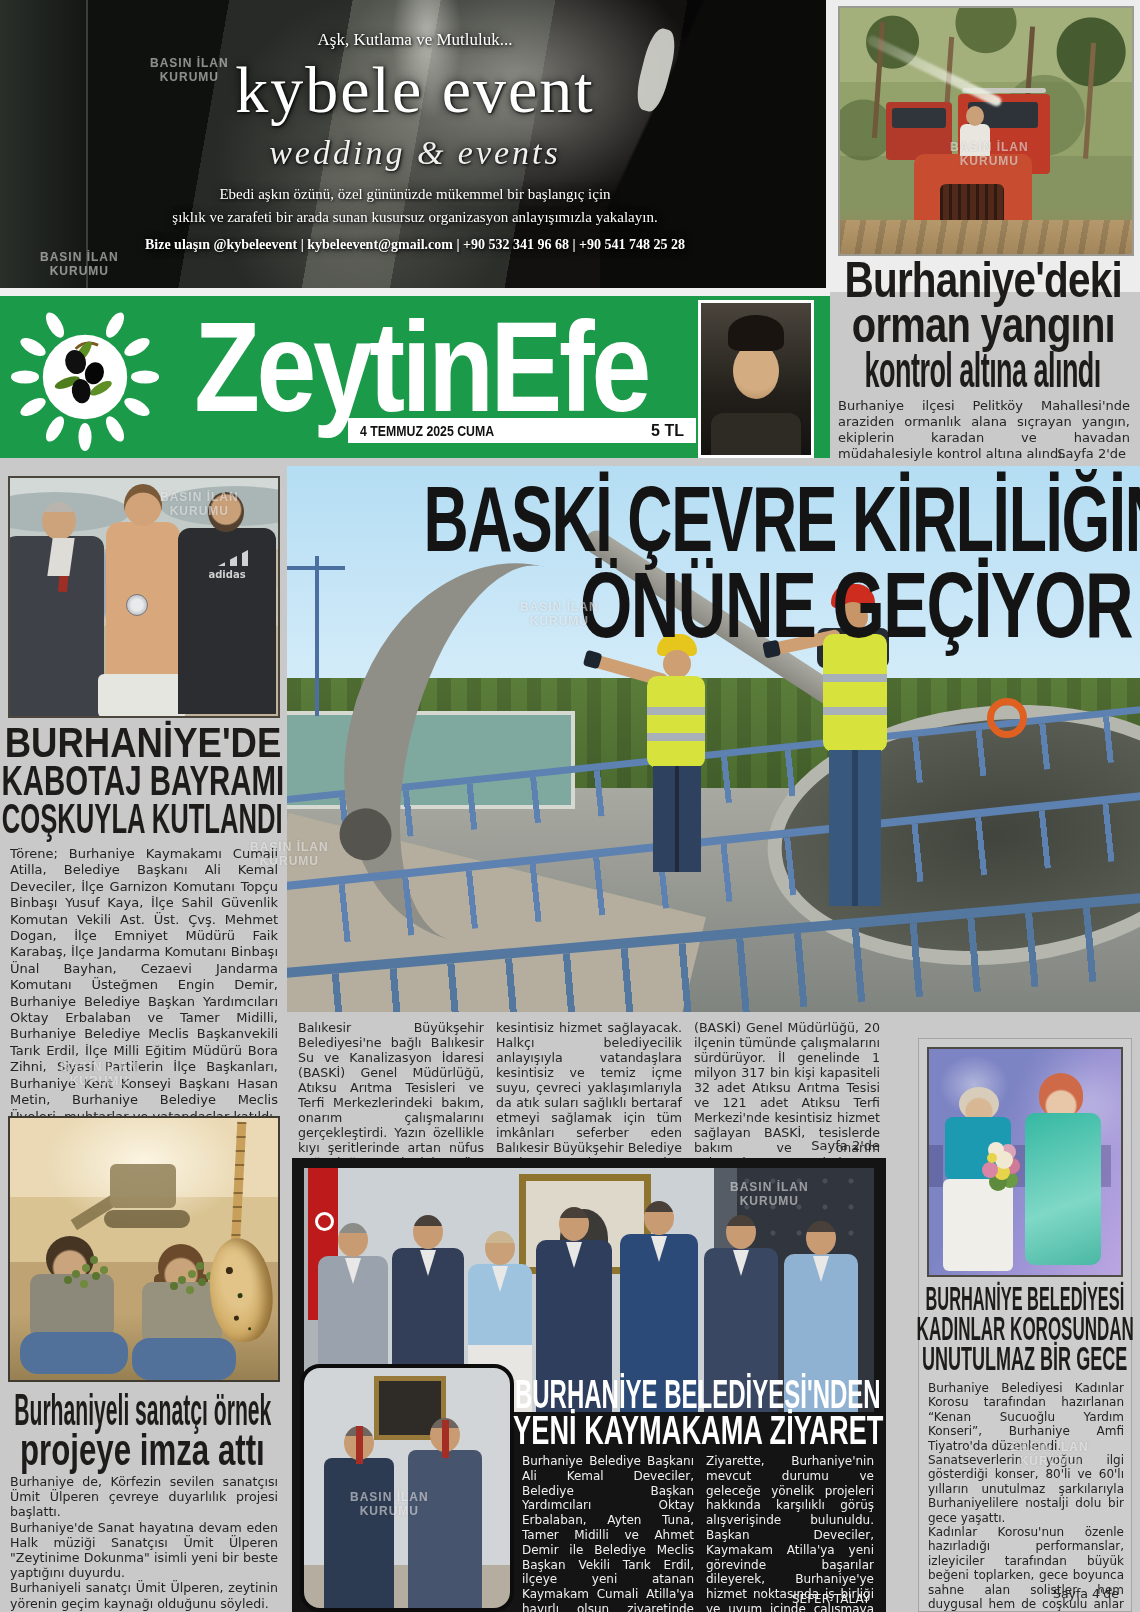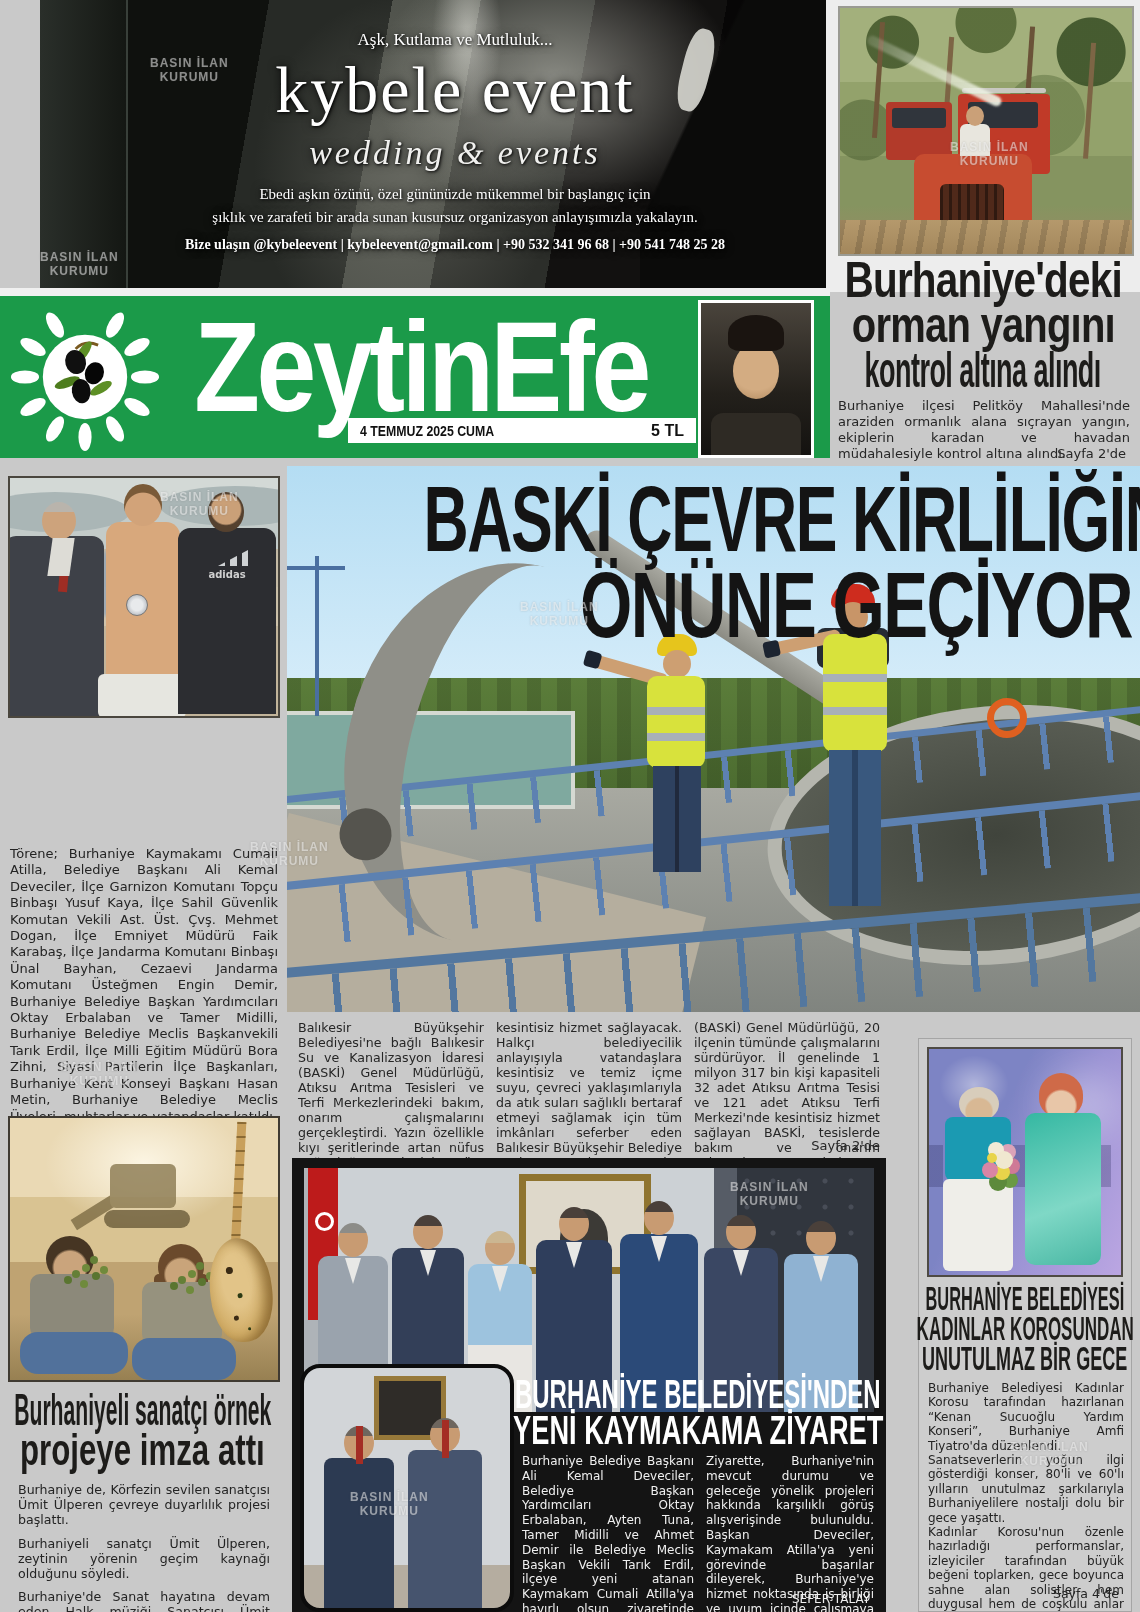--- a/index.html
+++ b/index.html
@@ -11,21 +11,21 @@
   .wm{position:absolute;z-index:60;text-align:center;color:rgba(255,255,255,.5);
       font:700 12px/14px "Liberation Sans",sans-serif;letter-spacing:1px;pointer-events:none;
       text-shadow:0 0 2px rgba(80,80,80,.25);}
   .wm span{display:block;}
 
   
   .ad{left:0;top:0;width:830px;height:292px;overflow:hidden;
       background:
         radial-gradient(ellipse 260px 190px at 62% 28%, rgba(216,216,206,.55), transparent 70%),
         radial-gradient(ellipse 210px 250px at 44% 60%, rgba(122,122,114,.5), transparent 72%),
-        linear-gradient(100deg,#20261f 0 10%,#0f110e 10% 26%,#272a26 26% 40%,#4f524b 40% 50%,#2c2e2a 50% 63%,#121110 63% 78%,#070606 78%); margin-left: 40px;}
+        linear-gradient(100deg,#20261f 0 10%,#0f110e 10% 26%,#272a26 26% 40%,#4f524b 40% 50%,#2c2e2a 50% 63%,#121110 63% 78%,#070606 78%);}
   .ad-frame{left:0;top:0;width:86px;height:292px;background:linear-gradient(90deg,#2a2f2a,#141713);border-right:2px solid #39403a;}
   .ad-suit{right:0;top:0;width:230px;height:292px;background:linear-gradient(115deg,transparent 0 28%,#0b0b0a 29%);}
   .ad-shirt{left:642px;top:28px;width:28px;height:84px;background:#d7d7d0;border-radius:40%;transform:rotate(14deg);opacity:.9;}
   .ad-glass{left:392px;top:0;width:70px;height:120px;background:radial-gradient(ellipse at 50% 30%,rgba(235,235,228,.55),transparent 70%);}
   .ad-text{left:90px;top:0;width:650px;height:292px;text-align:center;color:#fff;
            font-family:"Liberation Serif",serif;text-shadow:1px 1px 3px #000,0 0 10px rgba(0,0,0,.75);}
   .ad-tag{position:absolute;left:0;right:0;top:30px;font-size:17px;}
   .ad-brand{position:absolute;left:0;right:0;top:52px;font-size:66px;letter-spacing:2px;}
   .ad-sub{position:absolute;left:0;right:0;top:134px;font-size:34px;font-style:italic;letter-spacing:3px;color:#f0f0ee;}
   .ad-l1{position:absolute;left:0;right:0;top:186px;font-size:15px;}
@@ -197,21 +197,21 @@
   .saz-neck{left:224px;top:4px;width:9px;height:128px;background:
       repeating-linear-gradient(180deg,#8a6a34 0 2px,transparent 2px 14px),#c8a05c;transform:rotate(3deg);}
   .saz-body{left:200px;top:120px;width:62px;height:104px;border-radius:50% 50% 46% 46%;transform:rotate(-6deg);
       background:radial-gradient(ellipse at 45% 40%,#e2c488 30%,#cda75e 70%,#b8904a);
       box-shadow:inset -8px 0 12px rgba(90,60,20,.5);}
   .saz-body::after{content:"";position:absolute;left:18px;top:28px;width:7px;height:7px;border-radius:50%;background:#3a2a14;
       box-shadow:8px 26px 0 -1px #2c3a14,2px 48px 0 -1px #3a2a14,14px 60px 0 -2px #2c3a14;}
   .art-head{left:0;top:1390px;width:285px;}
   .art-head span{font-size:44px;line-height:40px;}
   .art-body{left:10px;top:1474px;width:268px;font-size:12.6px;line-height:15.2px;color:#242424;text-align:justify;}
-  .art-body p{margin:8px;}
+  .art-body p{margin:0;}
   .art-ref{right:12px;bottom:8px;font-size:13px;color:#242424;}
 
   
   .vbox{left:292px;top:1158px;width:594px;height:454px;background:#141414;}
   .gphoto{left:12px;top:10px;width:570px;height:244px;overflow:hidden;
       background:linear-gradient(90deg,#aeb3b8 0 6%,#ccd1d5 6% 72%,#565c66 72% 76%,#31363e 76%);}
   .tuft{right:0;top:0;width:140px;height:244px;opacity:.9;
       background:radial-gradient(circle,#4a505a 2px,transparent 3px);background-size:26px 26px;}
   .flag{left:4px;top:0;width:30px;height:152px;background:#bd1b1b;}
   .flag::before{content:"";position:absolute;left:7px;top:44px;width:13px;height:13px;border:3px solid #fff;border-radius:50%;}
@@ -434,20 +434,25 @@
     <div class="crowd a"></div>
     <div class="mleft a"></div>
     <div class="mshirt a"></div>
     <div class="mmid a"></div>
     <div class="mright a">
       <div class="alogo a"></div>
       <div class="adidas-label a">adidas</div>
     </div>
     <div class="medal a"></div>
   </figure>
+  <div class="kab-head hstack a">
+    <span style="--sx:.87">BURHANİYE'DE</span>
+    <span style="--sx:.7">KABOTAJ BAYRAMI</span>
+    <span style="--sx:.61">COŞKUYLA KUTLANDI</span>
+  </div>
   <p class="kab-body a">Törene; Burhaniye Kaymakamı Cumali Atilla, Belediye Başkanı Ali Kemal Deveciler, İlçe Garnizon Komutanı Topçu Binbaşı Yusuf Kaya, İlçe Sahil Güvenlik Komutan Vekili Ast. Üst. Çvş. Mehmet Dogan, İlçe Emniyet Müdürü Faik Karabaş, İlçe Jandarma Komutanı Binbaşı Ünal Bayhan, Cezaevi Jandarma Komutanı Üsteğmen Engin Demir, Burhaniye Belediye Başkan Yardımcıları Oktay Erbalaban ve Tamer Midilli, Burhaniye Belediye Meclis Başkanvekili Tarık Erdil, İlçe Milli Eğitim Müdürü Bora Zihni, Siyasi Partilerin İlçe Başkanları, Burhaniye Kent Konseyi Başkanı Hasan Metin, Burhaniye Belediye Meclis Üyeleri, muhtarlar ve vatandaşlar katıldı.</p>
   <div class="kab-ref a">Sayfa 6'da</div>
 
   <figure class="photo2 a" style="margin:0">
     <div class="exc a">
       <div class="boom a"></div>
       <div class="cab a"></div>
       <div class="track a"></div>
     </div>
     <div class="kid kid1">
@@ -464,22 +469,22 @@
     <div class="branch br2 a"></div>
     <div class="saz-neck a"></div>
     <div class="saz-body a"></div>
   </figure>
   <div class="art-head hstack a">
     <span style="--sx:.48">Burhaniyeli sanatçı örnek</span>
     <span style="--sx:.71">projeye imza attı</span>
   </div>
   <div class="art-body a">
     <p>Burhaniye de, Körfezin sevilen sanatçısı Ümit Ülperen çevreye duyarlılık projesi başlattı.</p>
+    <p>Burhaniye'de Sanat hayatına devam eden Halk müziği Sanatçısı Ümit Ülperen "Zeytinime Dokunma" isimli yeni bir beste yaptığını duyurdu.</p>
     <p>Burhaniyeli sanatçı Ümit Ülperen, zeytinin yörenin geçim kaynağı olduğunu söyledi.</p>
-    <p>Burhaniye'de Sanat hayatına devam eden Halk müziği Sanatçısı Ümit Ülperen "Zeytinime Dokunma" isimli yeni bir beste yaptığını duyurdu.</p>
   </div>
   <div class="art-ref a">Sayfa 6'da</div>
 
   <section class="vbox a">
     <figure class="gphoto a" style="margin:0">
       <div class="tuft a"></div>
       <div class="flag a"></div>
       <div class="gframe a"></div>
       <div class="gp gp1"></div>
       <div class="gp gp2"></div>

